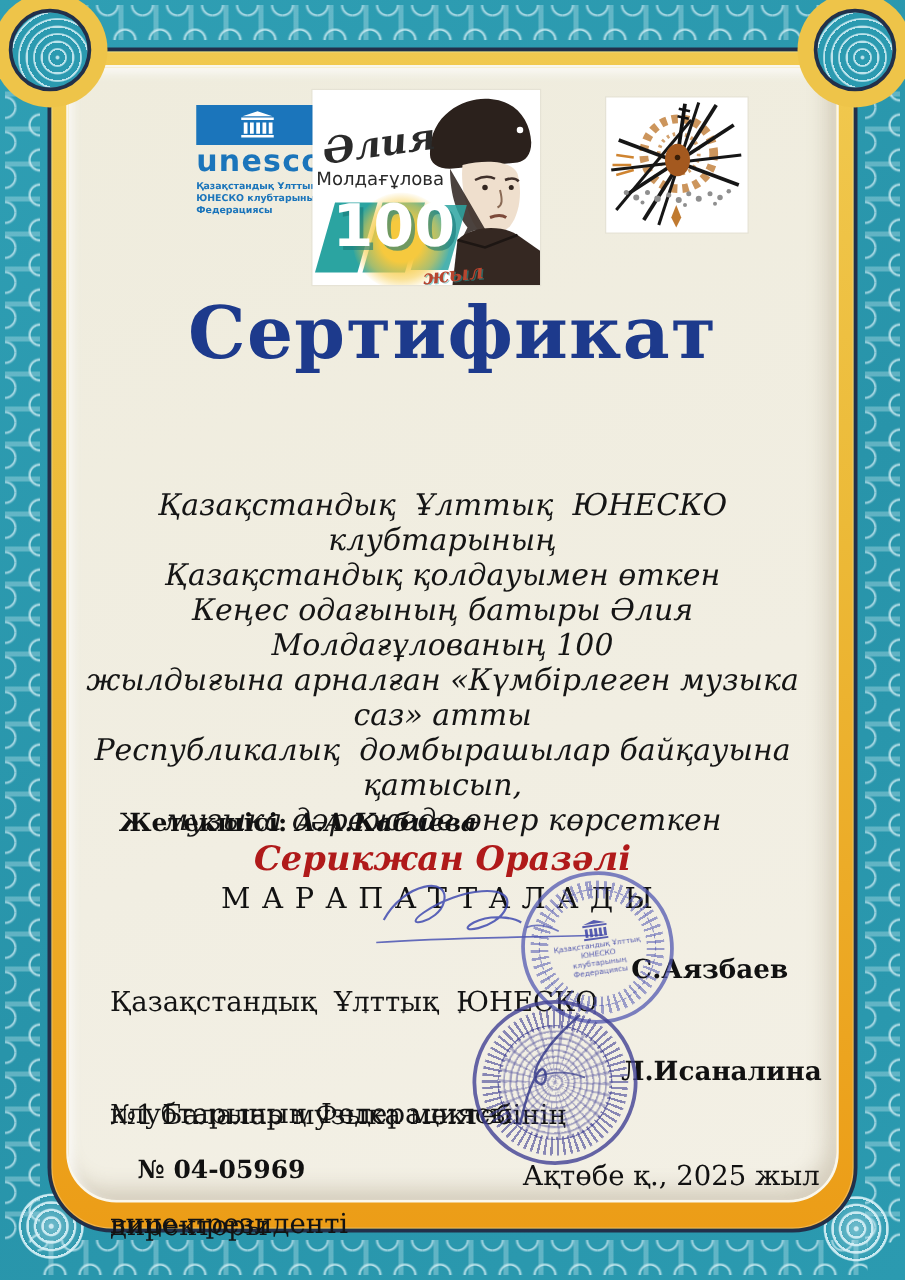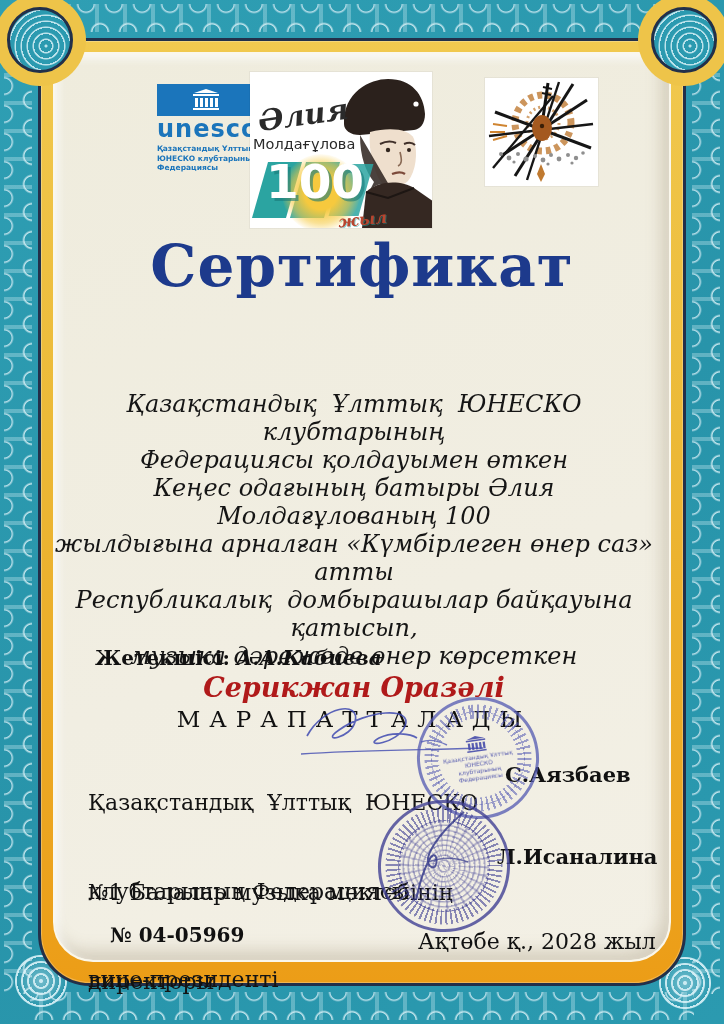--- a/index.html
+++ b/index.html
@@ -201,23 +201,23 @@
           <circle cx="87" cy="85" r="1.6"></circle>
       </g>
       <path d="M56,86 L60,96 L56,104 L52,96 Z" fill="#c07a30"></path>
     </svg>
   </div>
 
   <div class="title">Сертификат</div>
 
   <div class="text-stack">
     <div class="bline">Қазақстандық  Ұлттық  ЮНЕСКО клубтарының</div>
-    <div class="bline">Федерациясы қолдауымен өткен</div>
+    <div class="bline">Қазақстандық қолдауымен өткен</div>
     <div class="bline">Кеңес одағының батыры Әлия Молдағұлованың 100</div>
-    <div class="bline">жылдығына арналған «Күмбірлеген өнер саз» атты</div>
+    <div class="bline">жылдығына арналған «Күмбірлеген музыка саз» атты</div>
     <div class="bline">Республикалық  домбырашылар байқауына қатысып,</div>
     <div class="bline">музыка дәрежеде өнер көрсеткен</div>
     <div class="recipient">Серикжан Оразәлі</div>
     <div class="award">МАРАПАТТАЛАДЫ</div>
   </div>
 
   <div class="supervisor">
     <b>Жетекшісі:</b>
     <i>А.А.Кабиева</i>
   </div>
@@ -268,15 +268,15 @@
   <div class="stamp stamp2">
     <div class="ring"></div>
     <div class="core"></div>
   </div>
   <svg class="sig-svg" style="left:398px;top:806px" width="90" height="100" viewBox="0 0 90 100">
     <path d="M66,6 C40,28 24,52 32,60 C42,68 40,36 30,56 C22,72 20,86 18,94" fill="none" stroke="rgba(55,60,140,.85)" stroke-width="2"></path>
     <path d="M30,56 C46,50 60,52 70,56" fill="none" stroke="rgba(55,60,140,.7)" stroke-width="1.5"></path>
   </svg>
 
   <div class="cert-no">№ 04-05969</div>
-  <div class="place-year">Ақтөбе қ., 2028 жыл</div>
+  <div class="place-year">Ақтөбе қ., 2025 жыл</div>
 
 </div>
 
 </body></html>

